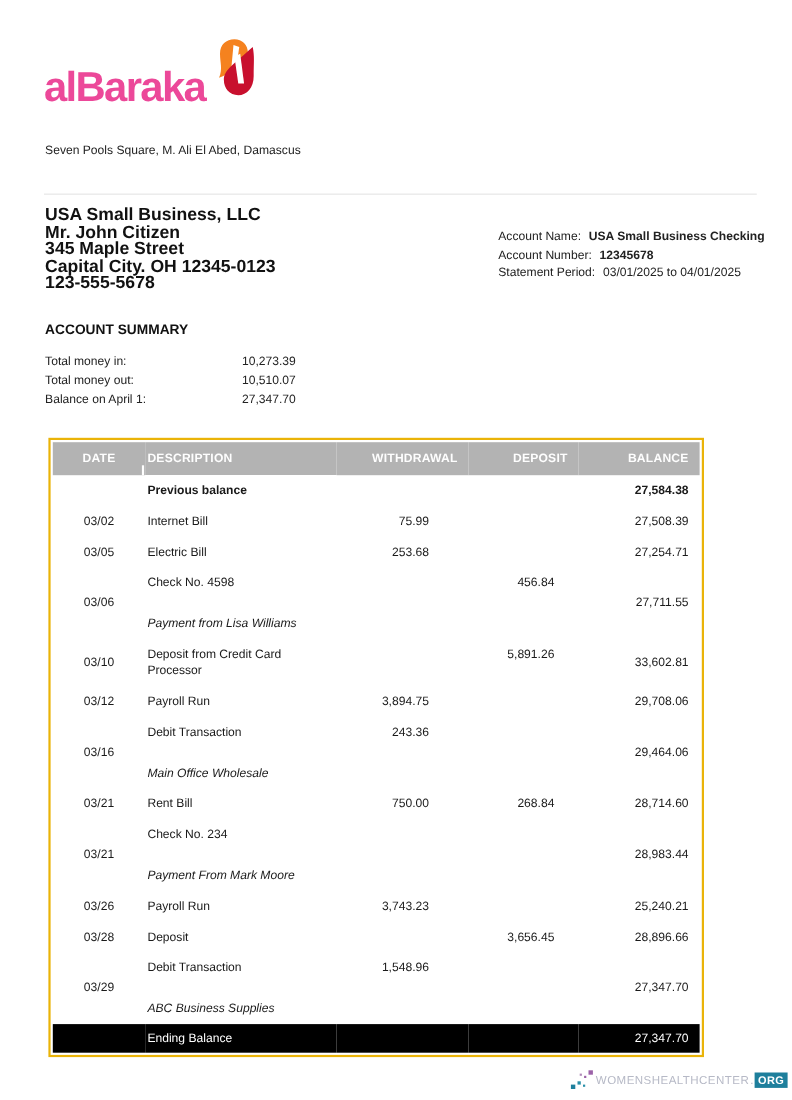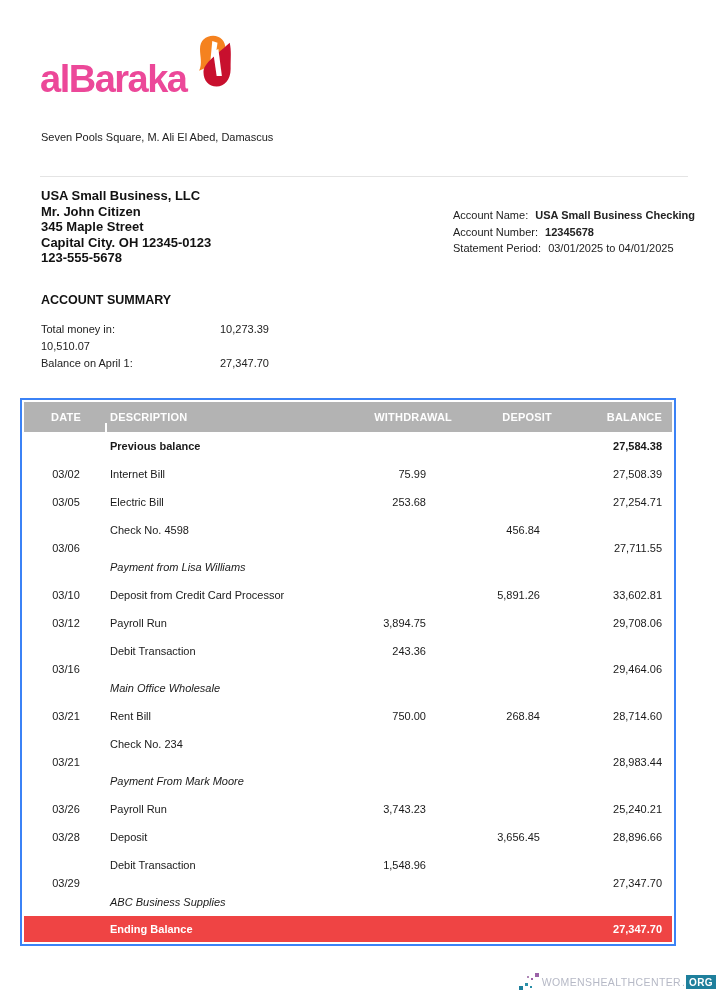--- a/index.html
+++ b/index.html
@@ -11,54 +11,54 @@
   .logo { position: absolute; left: 40px; top: 34px; display: flex; align-items: flex-end; }
   .logo-text { font-size: 38px; font-weight: bold; color: #ec4899; letter-spacing: -1.5px; line-height: 1; }
   .flame { margin-left: 5px; margin-bottom: 4px; display: inline-block; }
 
   
   .address { position: absolute; left: 41px; top: 129px; font-size: 11px; line-height: 16px; color: #222; }
 
   .rule { position: absolute; left: 40px; top: 176px; width: 648px; height: 1px; background: #e4e4e4; }
 
   
-  .customer { position: absolute; left: 41px; top: 188px; font-size: 13px; line-height: 15.5px; font-weight: bold; color: #111; }
+  .customer { position: absolute; left: 41px; top: 188px; font-size: 16px; line-height: 15.5px; font-weight: bold; color: #111; }
 
   
   .account-info { position: absolute; left: 453px; top: 207px; font-size: 11px; line-height: 16.5px; color: #222; }
   .account-info .alabel { margin-right: 4px; }
   .account-info .bold-value { font-weight: bold; }
 
   
   .summary-title { position: absolute; left: 41px; top: 293px; font-size: 12.5px; font-weight: bold; color: #111; }
   .summary { position: absolute; left: 41px; top: 321px; font-size: 11px; line-height: 16.8px; width: 340px; color: #222; }
   .srow { display: flex; }
   .srow .lbl { width: 179px; }
 
   
-  .statement-table { position: absolute; left: 20px; top: 398px; width: 656px; border: 2px solid #3b82f6; background: #fff; padding: 2px; }
+  .statement-table { position: absolute; left: 44px; top: 398px; width: 596px; border: 2px solid #eab308; background: #fff; padding: 2px; }
   table { width: 100%; border-collapse: collapse; font-size: 11px; color: #1a1a1a; table-layout: fixed; }
   thead th { background: #b3b3b3; color: #fefefe; font-size: 11px; font-weight: bold; padding: 9px 0; letter-spacing: 0.2px; }
   th.c-date { width: 84px; text-align: center; }
   th.c-desc { text-align: left; padding-left: 2px; position: relative; }
   th.c-desc::before { content: ""; position: absolute; left: -3px; bottom: 0; width: 2px; height: 9px; background: #fff; }
   th.c-wd  { width: 120px; text-align: right; padding-right: 10px; }
   th.c-dep { width: 100px; text-align: right; padding-right: 10px; }
   th.c-bal { width: 110px; text-align: right; padding-right: 10px; }
 
   td { padding-top: 6.5px; padding-bottom: 6.5px; line-height: 15px; }
   td.date { text-align: center; vertical-align: middle; }
   td.desc { vertical-align: top; padding-left: 2px; }
   td.amount { vertical-align: top; text-align: right; }
   td.wd  { padding-right: 36px; }
   td.dep { padding-right: 22px; }
   td.bal { vertical-align: middle; text-align: right; padding-right: 10px; }
   .desc-note { font-style: italic; margin-top: 22px; }
   tr.opening td { font-weight: bold; margin-left: 23px; }
-  tr.closing td { background: #ef4444; color: #fff; font-weight: bold; padding-top: 5.5px; padding-bottom: 5.5px; }
+  tr.closing td { background: #000000; color: #fff; font-weight: normal; padding-top: 5.5px; padding-bottom: 5.5px; }
 
   
   .watermark { position: absolute; right: 4px; top: 972px; display: flex; align-items: center; }
   .wm-sparkle { position: relative; width: 22px; height: 20px; display: inline-block; }
   .wm-sparkle i { position: absolute; display: block; }
   .wm-sparkle .d1 { width: 4px; height: 4px; background: #9c62a8; right: 1px; top: 1px; }
   .wm-sparkle .d2 { width: 2px; height: 2px; background: #9c62a8; right: 7px; top: 6px; }
   .wm-sparkle .d3 { width: 2px; height: 2px; background: #b08ab8; right: 11px; top: 4px; }
   .wm-sparkle .d4 { width: 3px; height: 3px; background: #2a8fa8; left: 7px; top: 11px; }
   .wm-sparkle .d5 { width: 2px; height: 2px; background: #2a8fa8; left: 12px; top: 14px; }
@@ -125,20 +125,21 @@
 
   <div class="summary">
 
 
       <div class="srow">
         <span class="lbl">Total money in:</span>
         <span class="val">10,273.39</span>
       </div>
 
       <div class="srow">
+        <span class="lbl">Total money out:</span>
         <span class="val">10,510.07</span>
       </div>
 
       <div class="srow">
         <span class="lbl">Balance on April 1:</span>
         <span class="val">27,347.70</span>
       </div>
     </div>
 
   <div class="statement-table">

